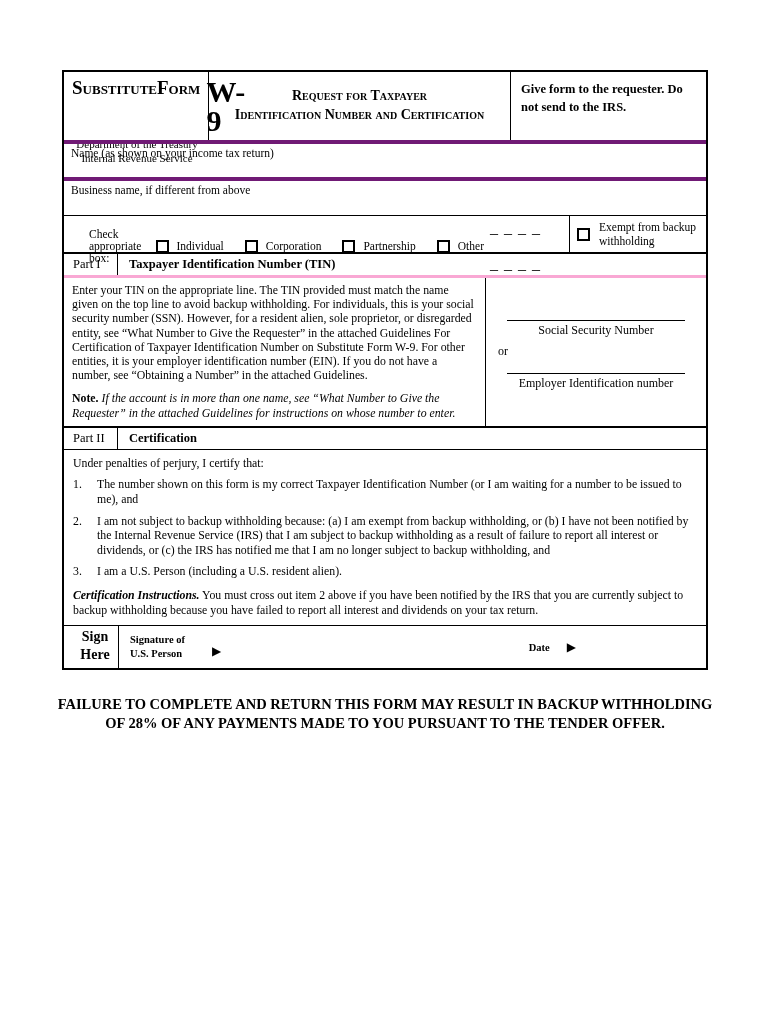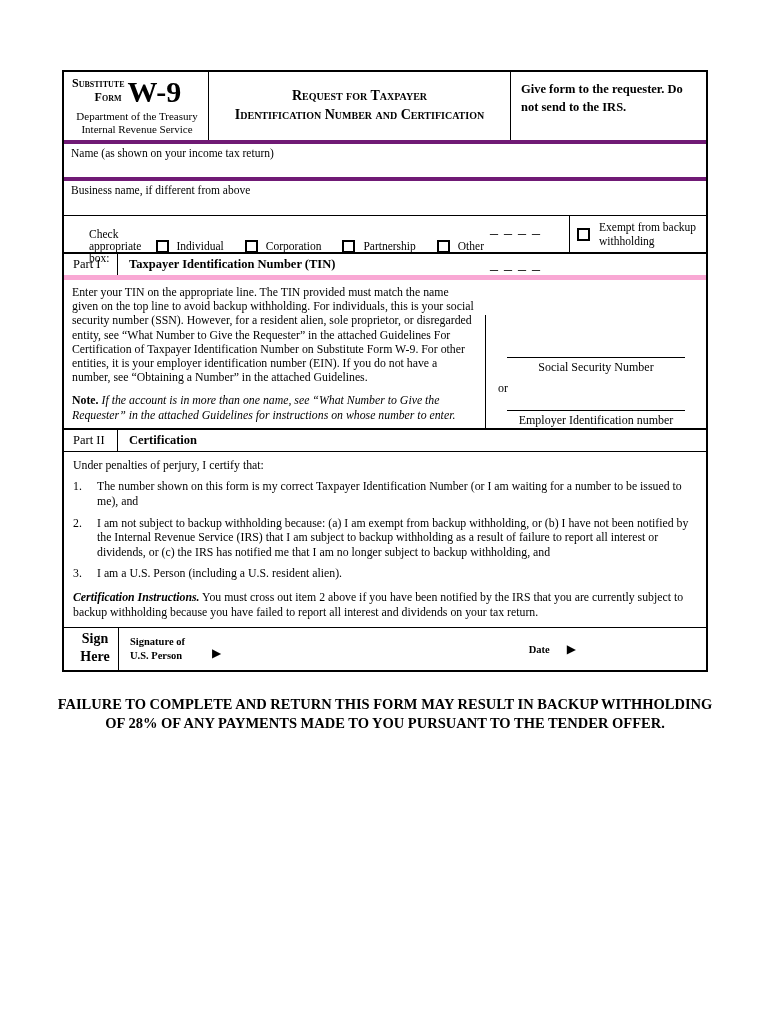--- a/index.html
+++ b/index.html
@@ -5,21 +5,21 @@
   * { margin:0; padding:0; box-sizing:border-box; }
   html,body { width:770px; height:1024px; background:#ffffff; font-family:"Liberation Serif", serif; color:#000; }
   .page { position:relative; width:770px; height:1024px; background:#fff; overflow:hidden; }
 
   .form { position:absolute; left:62px; top:70px; width:646px; border:2px solid #000; background:#fff; }
 
   
   .hdr { display:flex; height:68px; }
   .hdr-left { width:145px; border-right:1px solid #000; padding:5px 6px 3px 8px; }
   .masthead { display:flex; align-items:flex-start; }
-  .sf { display:flex; flex-direction:column; font-weight:bold; font-variant:small-caps; font-size:12px; line-height:1.15; }
+  .sf { display:flex; flex-direction:row; font-weight:bold; font-variant:small-caps; font-size:19px; line-height:1.15; }
   .sf .l2 { text-align:right; padding-right:3px; }
   .w9 { font-size:30px; font-weight:bold; line-height:0.95; margin-left:3px; margin-top:1px; }
   .dept { font-size:11px; text-align:center; line-height:1.25; margin-top:3px; }
   .hdr-mid { flex:1; border-right:1px solid #000; display:flex; flex-direction:column; justify-content:center; align-items:center; text-align:center; }
   .hdr-mid .t { font-weight:bold; font-variant:small-caps; font-size:14px; line-height:1.35; }
   .hdr-right { width:195px; padding:9px 10px 0 10px; font-weight:bold; font-size:12.5px; line-height:1.4; }
 
   
   .frow { border-top:4px solid #701a75; position:relative; padding:3px 7px; }
   .frow .flabel { font-size:11.5px; }
@@ -39,21 +39,21 @@
   .cb-right { width:137px; border-left:1px solid #000; display:flex; align-items:center; padding:2px 7px; }
   .cb-right .cbox { margin-right:9px; }
   .cb-right .ol { font-size:11.5px; line-height:1.25; }
 
   
   .part-hdr { border-top:2px solid #000; display:flex; height:23px; }
   .part-lbl { width:54px; border-right:1px solid #000; font-weight:normal; font-size:12.5px; padding:3px 0 0 9px; }
   .part-ttl { font-weight:bold; font-size:12.5px; padding:3px 0 0 11px; }
 
   
-  .p1-body { border-top:5px solid #f9a8d4; display:flex; min-height:134px;align-items:flex-end; }
+  .p1-body { border-top:3px solid #f9a8d4; display:flex; min-height:134px; }
   .p1-text { flex:1; padding:5px 8px 6px 8px; font-size:11.8px; line-height:14.2px; }
   .p1-note { margin-top:9px; }
   .bold { font-weight:bold; }
   .ital { font-style:italic; }
   .boldital { font-weight:bold; font-style:italic; }
   .p1-right { width:221px; border-left:1px solid #000; padding:0 12px; font-size:11.8px; }
   .tin-rule { border-top:1px solid #000; width:178px; margin:0 auto; }
   .tin-lbl { text-align:center; font-size:12px; padding-top:2px; }
   .ssn-group { margin-top:42px; }
   .or-lbl { margin:6px 0 5px 0; font-size:12px; }

